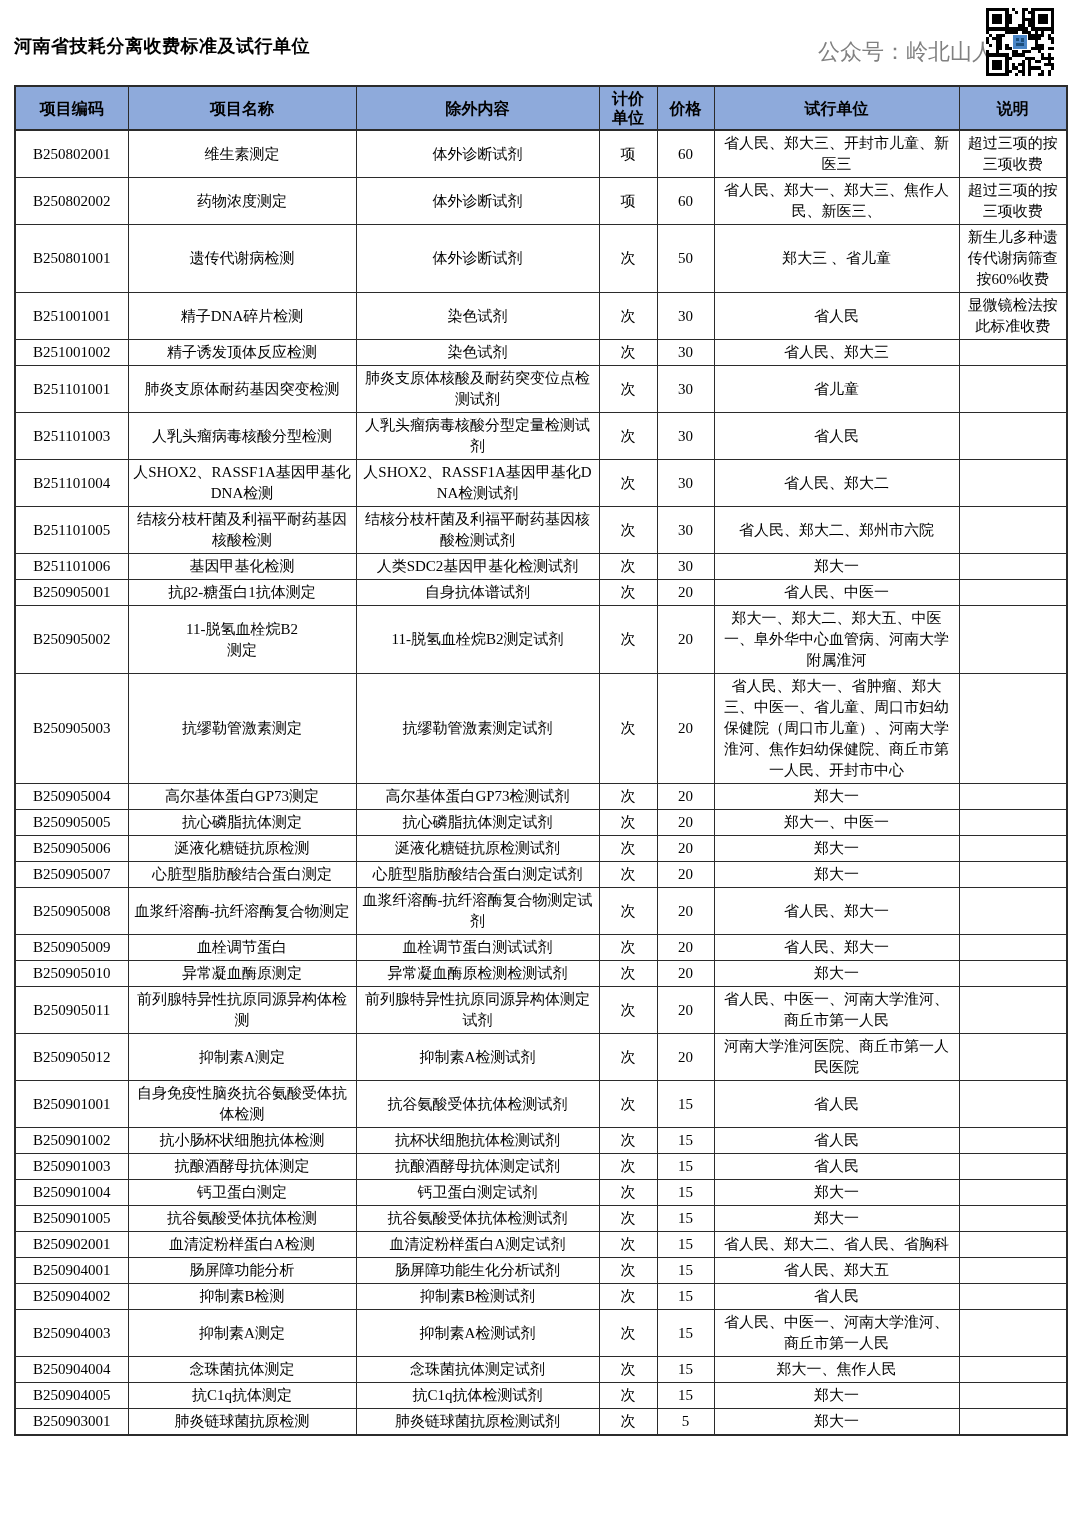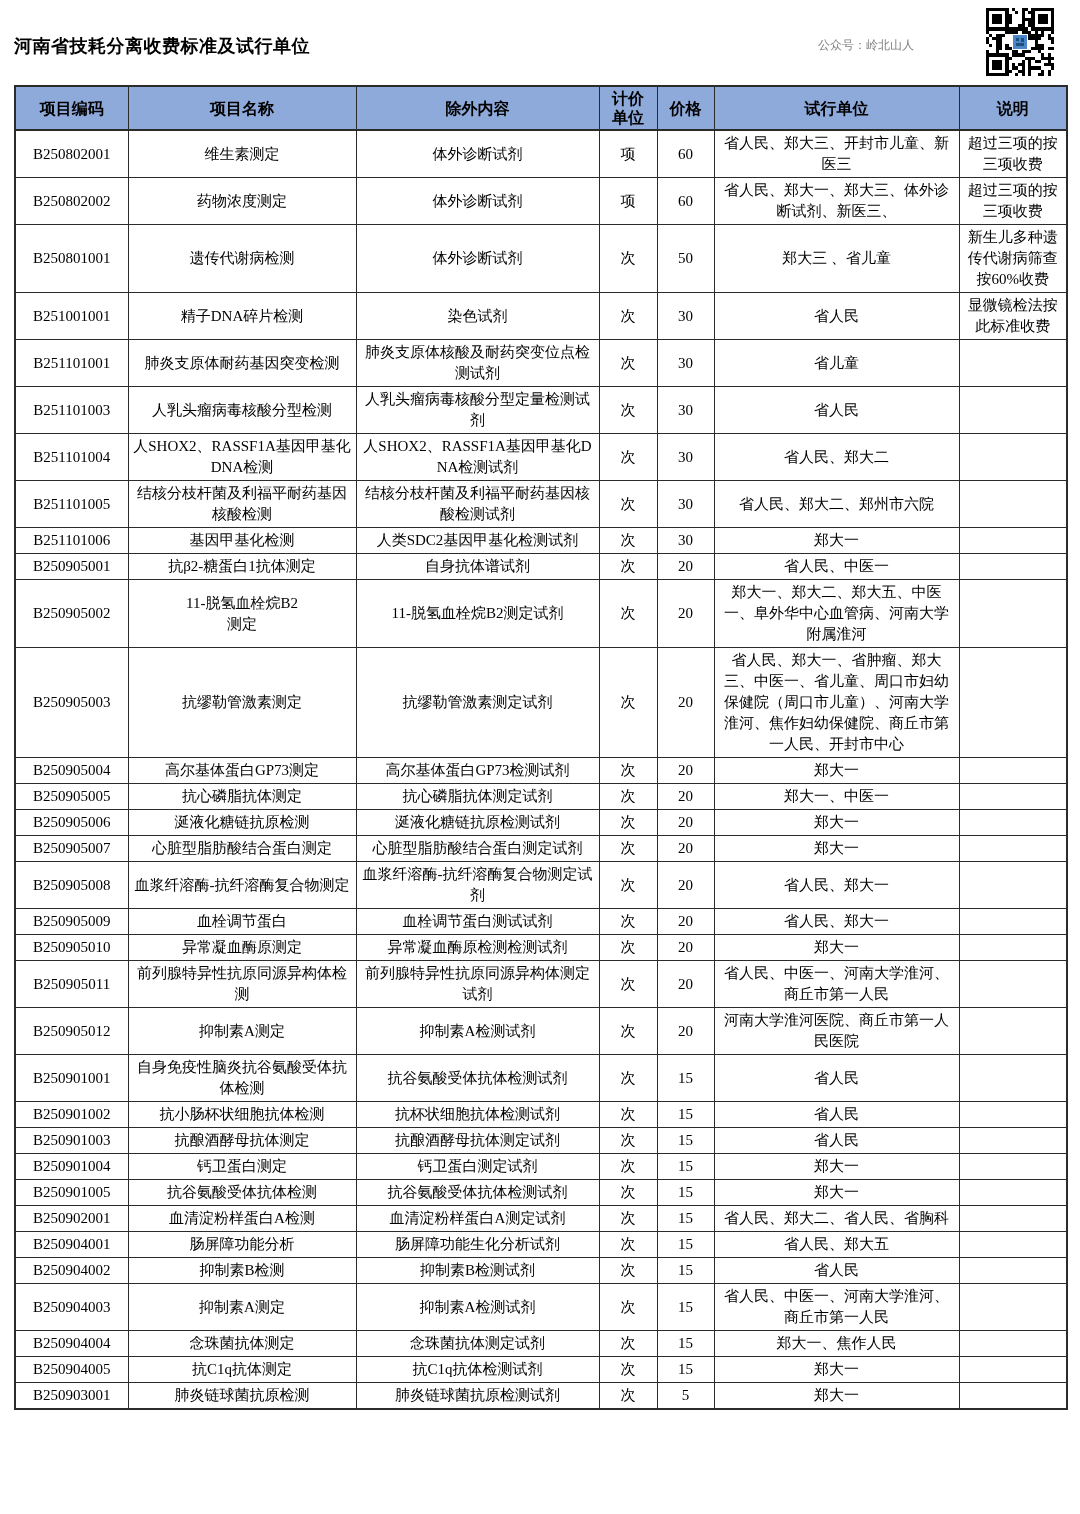--- a/index.html
+++ b/index.html
@@ -12,21 +12,21 @@
     width:1080px;height:1514px;background:#ffffff;overflow:hidden;
     font-family:"Liberation Serif","DejaVu Serif",serif;color:#000;
   }
   .page{position:relative;width:1080px;height:1514px;}
   .doc-title{
     position:absolute;left:14px;top:34px;margin:0;
     font-size:18px;font-weight:bold;letter-spacing:.5px;
   }
   .account-label{
     position:absolute;left:818px;top:37px;
-    font-size:12px;color:var(--muted);white-space:nowrap;
+    font-size:22px;color:var(--muted);white-space:nowrap;
   }
   .qr{position:absolute;left:985px;top:8px;width:70px;height:68px;}
   table.fee{
     position:absolute;left:14px;top:85px;width:1052px;
     border-collapse:collapse;table-layout:fixed;
     border:2px solid var(--border);
     padding-left:43px;
   }
   table.fee th{
     background:var(--header-bg);
@@ -233,40 +233,49 @@
           <td class="col-price">60</td>
           <td class="col-trial_units">省人民、郑大三、开封市儿童、新医三</td>
           <td class="col-note">超过三项的按三项收费</td>
         </tr>
         <tr>
           <td class="col-code">B250802002</td>
           <td class="col-name">药物浓度测定</td>
           <td class="col-exclusion">体外诊断试剂</td>
           <td class="col-unit">项</td>
           <td class="col-price">60</td>
-          <td class="col-trial_units">省人民、郑大一、郑大三、体外诊断试剂、新医三、</td>
+          <td class="col-trial_units">省人民、郑大一、郑大三、焦作人民、新医三、</td>
           <td class="col-note">超过三项的按三项收费</td>
         </tr>
         <tr>
           <td class="col-code">B250801001</td>
           <td class="col-name">遗传代谢病检测</td>
           <td class="col-exclusion">体外诊断试剂</td>
           <td class="col-unit">次</td>
           <td class="col-price">50</td>
           <td class="col-trial_units">郑大三 、省儿童</td>
           <td class="col-note">新生儿多种遗传代谢病筛查按60%收费</td>
         </tr>
         <tr>
           <td class="col-code">B251001001</td>
           <td class="col-name">精子DNA碎片检测</td>
           <td class="col-exclusion">染色试剂</td>
           <td class="col-unit">次</td>
           <td class="col-price">30</td>
           <td class="col-trial_units">省人民</td>
           <td class="col-note">显微镜检法按此标准收费</td>
+        </tr>
+        <tr>
+          <td class="col-code">B251001002</td>
+          <td class="col-name">精子诱发顶体反应检测</td>
+          <td class="col-exclusion">染色试剂</td>
+          <td class="col-unit">次</td>
+          <td class="col-price">30</td>
+          <td class="col-trial_units">省人民、郑大三</td>
+          <td class="col-note"></td>
         </tr>
         <tr>
           <td class="col-code">B251101001</td>
           <td class="col-name">肺炎支原体耐药基因突变检测</td>
           <td class="col-exclusion">肺炎支原体核酸及耐药突变位点检测试剂</td>
           <td class="col-unit">次</td>
           <td class="col-price">30</td>
           <td class="col-trial_units">省儿童</td>
           <td class="col-note"></td>
         </tr>

